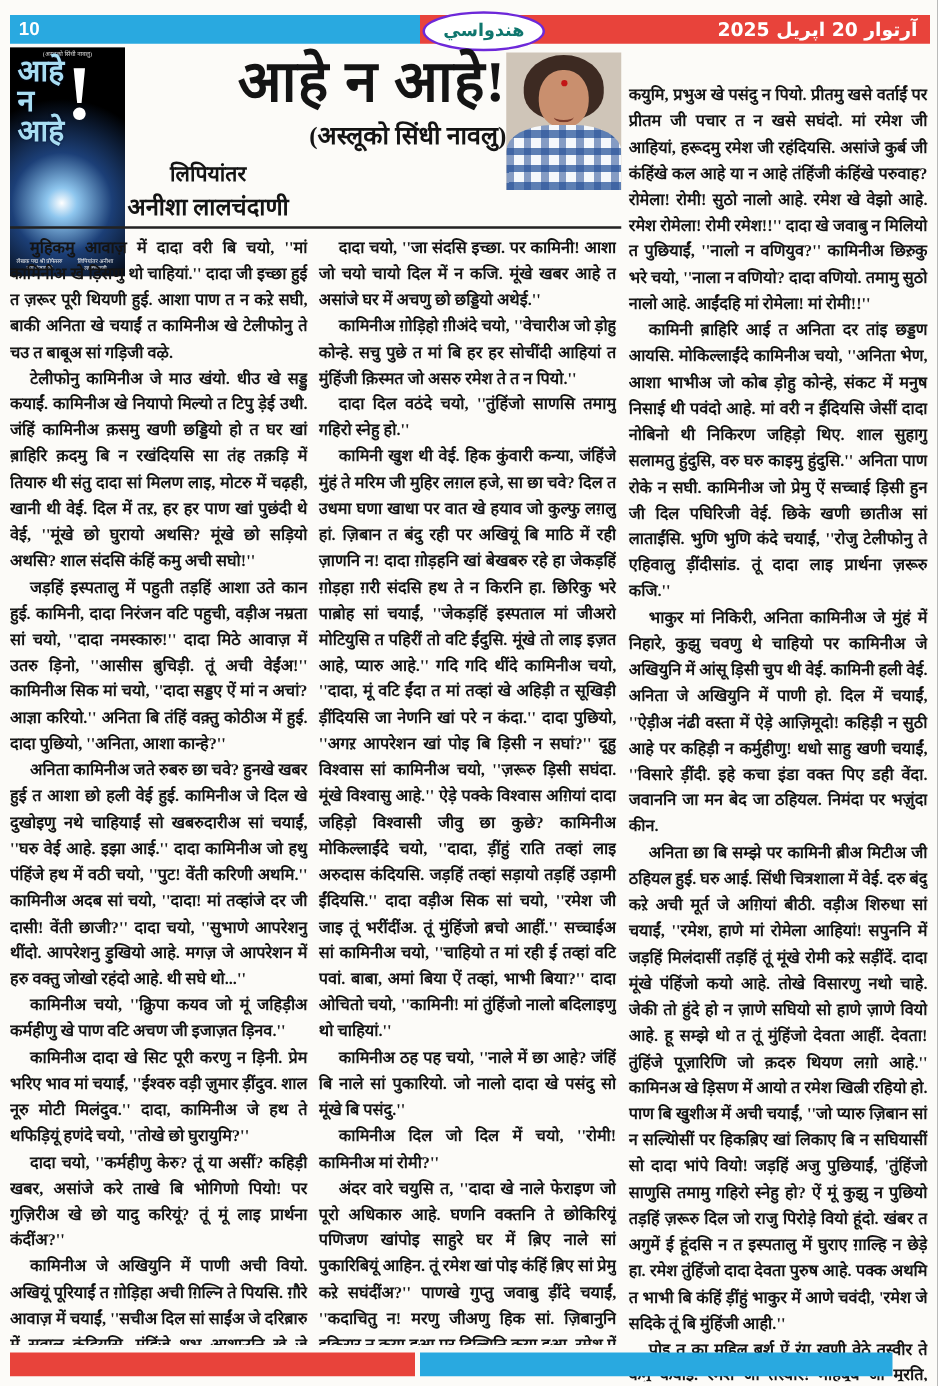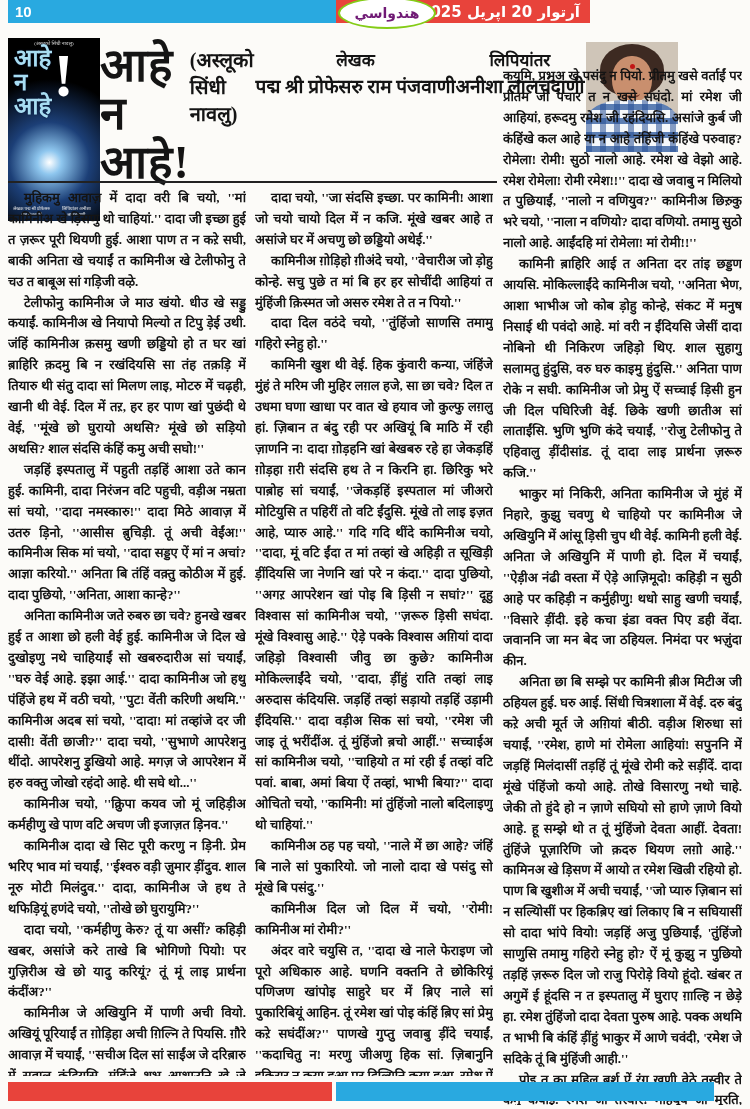--- a/index.html
+++ b/index.html
@@ -1,46 +1,46 @@
 <!DOCTYPE html>
 <html><head>
 <meta charset="utf-8">
 <style>
   html,body{margin:0;padding:0;background:#888;}
   .page{position:relative;width:750px;height:1109px;background:#fcfbf8;overflow:hidden;
         font-family:"Liberation Serif","DejaVu Serif",serif;color:#141414;}
 
   
-  .topbar{position:absolute;top:0;left:8px;width:582px;height:23px;display:flex;}
+  .topbar{position:absolute;top:12px;left:8px;width:736px;height:23px;display:flex;}
   .topbar-blue{background:#29a9e0;width:328px;height:100%;display:flex;align-items:center;}
   .topbar-blue span{color:#fff;font-weight:bold;font-size:15px;padding-left:7px;
         font-family:"Liberation Sans",sans-serif;}
   .topbar-red{background:#e8433b;flex:1;height:100%;display:flex;align-items:center;justify-content:flex-end;}
   .topbar-red span{color:#ffffff;font-weight:bold;font-size:15px;padding-right:10px;
         font-family:"DejaVu Sans",sans-serif;}
   .logo-oval{position:absolute;left:330px;top:-3px;width:94px;height:28px;background:#fff;
-        border:2px solid #84cc16;border-radius:50%;display:flex;align-items:center;justify-content:center;
-        font-weight:bold;font-size:14px;color:#701a75;font-family:"DejaVu Sans",sans-serif;}
+        border:2px solid #6d28d9;border-radius:50%;display:flex;align-items:center;justify-content:center;
+        font-weight:bold;font-size:14px;color:#0f766e;font-family:"DejaVu Sans",sans-serif;}
 
   
   .masthead{position:absolute;top:38px;left:8px;width:489px;height:141px;display:flex;}
   .book-cover{position:relative;width:92px;height:183px;background:#000;flex:0 0 92px;
         overflow:hidden;color:#fff;}
   .cover-glow{position:absolute;left:0;top:0;width:100%;height:100%;
         background:radial-gradient(circle at 45% 68%, #ffffff 0%, #8ec6ee 9%, #1c3f77 30%, #000 62%);}
   .cover-tag{position:absolute;top:2px;left:0;width:100%;text-align:center;font-size:5px;color:#ddd;}
   .cover-title-wrap{position:absolute;top:8px;left:6px;display:flex;}
   .cover-title{display:flex;flex-direction:column;line-height:1.0;}
   .cover-title span{font-size:24px;font-weight:bold;color:#a8ddf2;text-shadow:0 0 2px #013;}
   .cover-bang{font-size:62px;font-weight:bold;color:#fff;line-height:.95;margin-left:2px;}
   .cover-credits{position:absolute;bottom:4px;left:0;width:100%;display:flex;justify-content:space-between;
         font-size:4.5px;color:#eee;padding:0 3px;box-sizing:border-box;text-align:center;}
   .cover-credits div{width:48%;}
 
-  .mast-center{flex:1;display:flex;flex-direction:row;align-items:flex-start;padding-top:4px;}
+  .mast-center{flex:1;display:flex;flex-direction:column;align-items:flex-end;padding-top:4px;}
   .mast-title{font-size:46px;font-weight:bold;line-height:1.05;letter-spacing:1px;}
   .mast-subtitle{font-size:20px;font-weight:bold;margin-top:4px;}
   .credits-row{width:100%;display:flex;justify-content:space-between;margin-top:6px;padding:0 2px;box-sizing:border-box;}
   .credit-block{display:flex;flex-direction:column;align-items:center;}
   .credit-label{font-size:17px;font-weight:bold;}
   .credit-name{font-size:19px;font-weight:bold;white-space:nowrap;margin-top:2px;}
 
   .photo{position:relative;width:92px;height:110px;flex:0 0 92px;background:#cfc5b8;overflow:hidden;margin-top:4px;}
   .photo .hair{position:absolute;left:14px;top:2px;width:64px;height:52px;background:#3d2a22;border-radius:50% 50% 42% 42%;}
   .photo .face{position:absolute;left:26px;top:14px;width:40px;height:46px;background:#c98f6e;border-radius:48% 48% 46% 46%;}
@@ -99,24 +99,20 @@
         <div>लेखक पद्म श्री प्रोफेसरु राम पंजवाणी</div>
         <div>लिपियांतर अनीशा लालचंदाणी</div>
       </div>
     </div>
 
     <div class="mast-center">
       <div class="mast-title">आहे न आहे!</div>
       <div class="mast-subtitle">(अस्लूको सिंधी नावलु)</div>
       <div class="credits-row">
         <div class="credit-block">
-          <div class="credit-label">लेखक</div>
-          <div class="credit-name">पद्म श्री प्रोफेसरु राम पंजवाणी</div>
-        </div>
-        <div class="credit-block">
           <div class="credit-label">लिपियांतर</div>
           <div class="credit-name">अनीशा लालचंदाणी</div>
         </div>
       </div>
     </div>
 
     <div class="photo">
       <div class="hair"></div>
       <div class="face"></div>
       <div class="bindi"></div>

